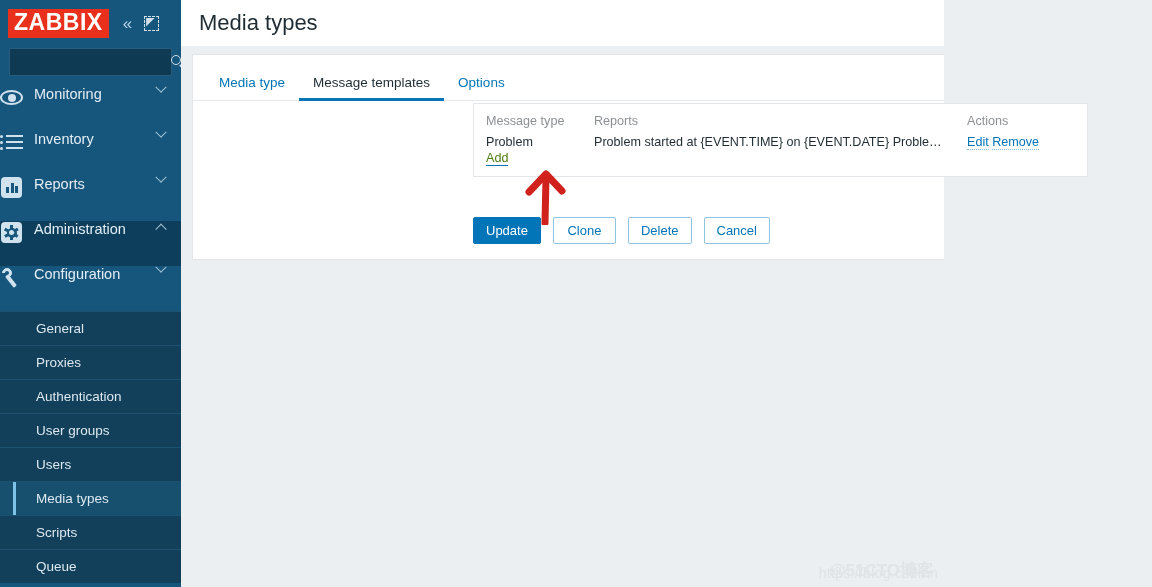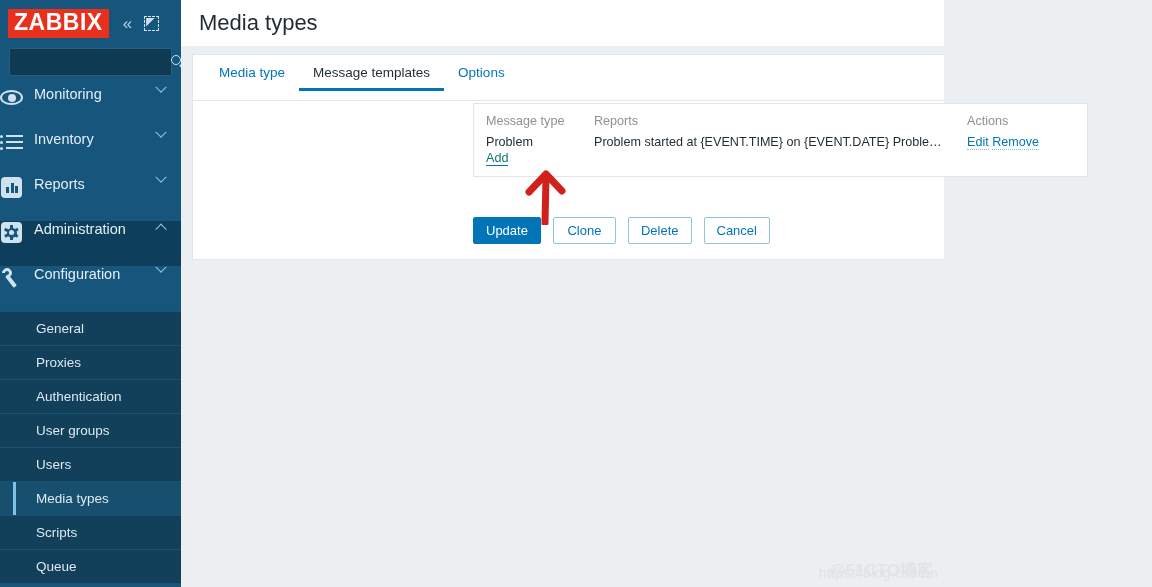--- a/index.html
+++ b/index.html
@@ -186,21 +186,21 @@
   .page-title { font-size: 22px; color: #1f2c33; font-weight: normal; }
 
   .card {
     position: absolute; left: 11px; top: 54px; right: 0px;
     background: #ffffff;
     border: 1px solid #e3e6e8;
     border-right: none;
     height: 206px;
   }
   .tabs {
-    display: flex; align-items: center;
+    display: flex; align-items: flex-end;
     height: 46px;
     padding-left: 12px;
     border-bottom: 1px solid #e6e9eb;
   }
   .tab {
     font-size: 13.5px;
     color: #0275b8;
     padding: 0 14px 10px 14px;
     cursor: pointer;
     position: relative;
@@ -234,21 +234,21 @@
   .td-template {
     max-width: 372px;
     white-space: nowrap; overflow: hidden; text-overflow: ellipsis;
     padding-right: 8px;
   }
   .lnk-dot {
     color: #0275b8; text-decoration: none;
     border-bottom: 1px dotted #86bcdd; cursor: pointer;
   }
   .lnk-sol {
-    color: #0f766e; text-decoration: none;
+    color: #4d7c0f; text-decoration: none;
     border-bottom: 1px solid #0275b8; cursor: pointer;
     font-size: 12.6px;
   }
   .add-row { padding-top: 9px; }
 
   .btn-row {
     position: absolute; left: 280px; top: 162px;
     display: flex; gap: 12px;
   }
   .btn {

